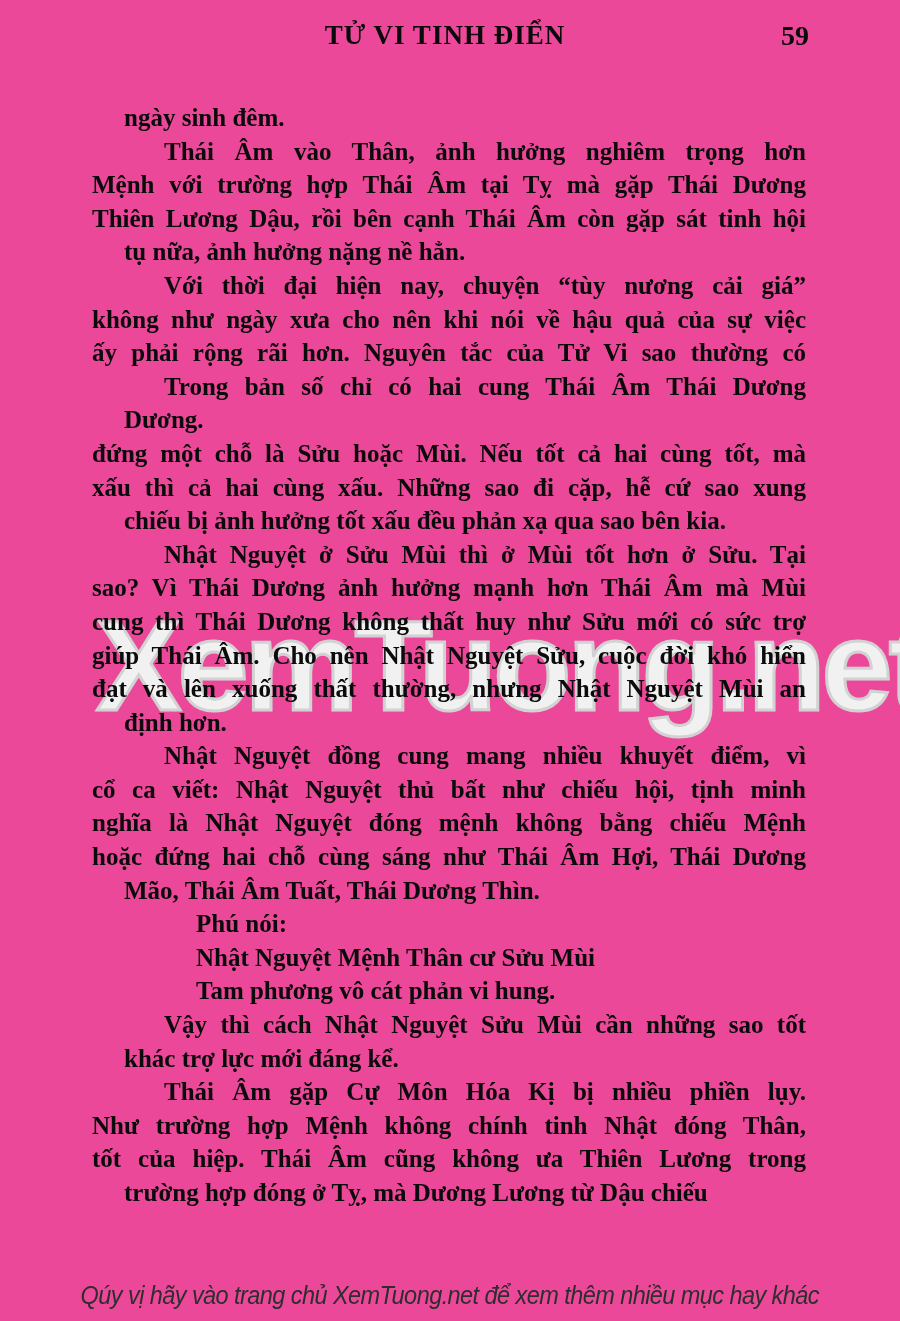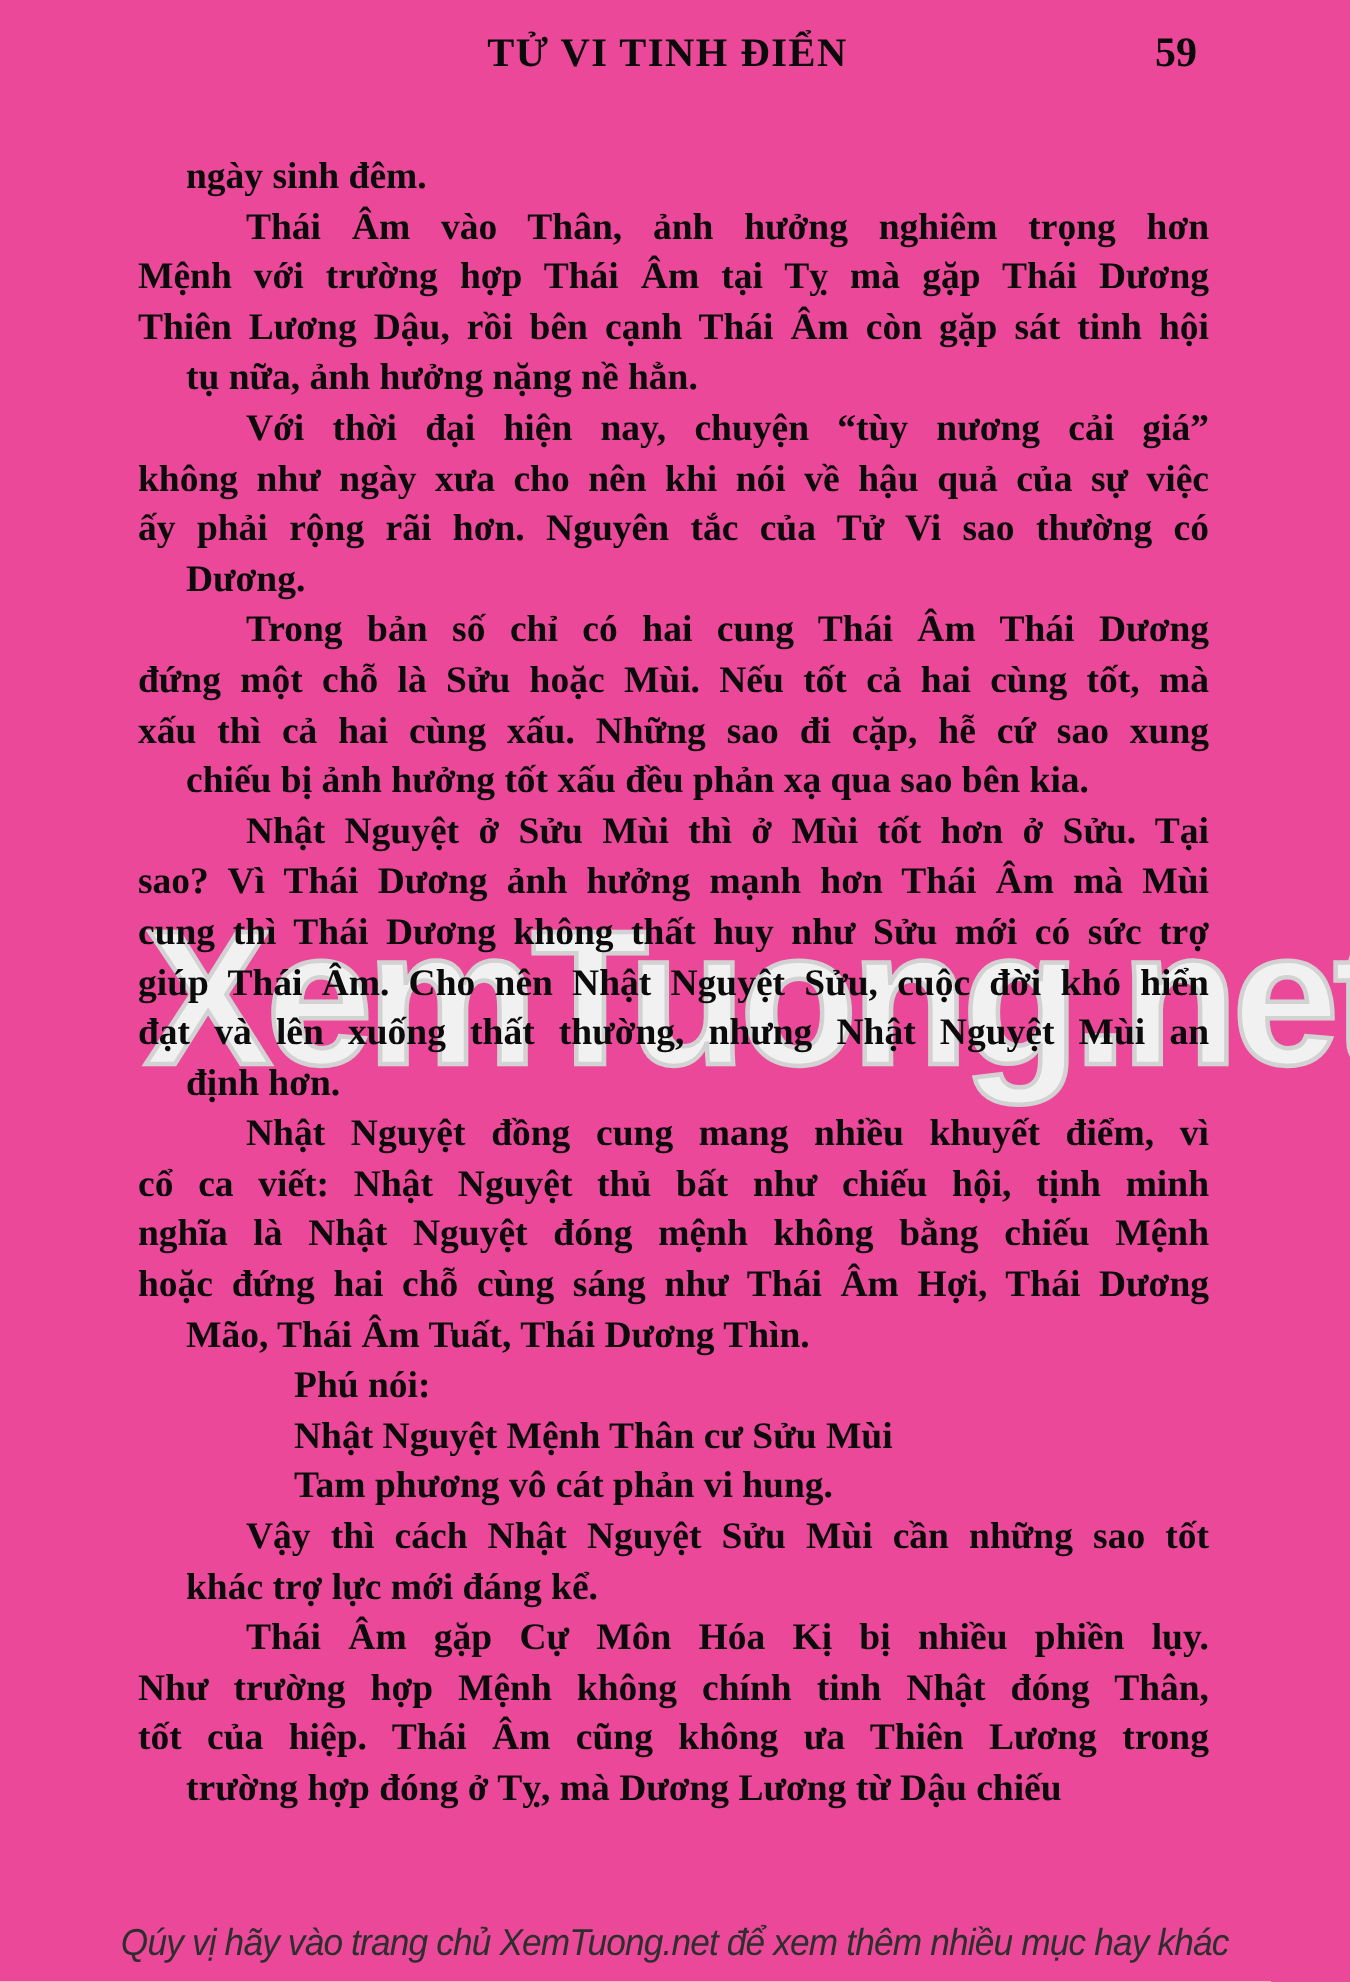--- a/index.html
+++ b/index.html
@@ -21,20 +21,21 @@
     font-size: 27px;
     letter-spacing: 1px;
     color: #0a0a0a;
     z-index: 3;
   }
   .page-number {
     position: absolute;
     top: 20px;
     left: 770px;
     width: 50px;
+    text-align: center;
     font-weight: 700;
     font-size: 28px;
     color: #0a0a0a;
     z-index: 3;
   }
   .watermark {
     position: absolute;
     top: 592px;
     left: 96px;
     width: 790px;
@@ -102,22 +103,22 @@
 
   <div class="body-text">
       <div class="line last">ngày sinh đêm.</div>
       <div class="line indent">Thái Âm vào Thân, ảnh hưởng nghiêm trọng hơn</div>
       <div class="line">Mệnh với trường hợp Thái Âm tại Tỵ mà gặp Thái Dương</div>
       <div class="line">Thiên Lương Dậu, rồi bên cạnh Thái Âm còn gặp sát tinh hội</div>
       <div class="line last">tụ nữa, ảnh hưởng nặng nề hẳn.</div>
       <div class="line indent">Với thời đại hiện nay, chuyện “tùy nương cải giá”</div>
       <div class="line">không như ngày xưa cho nên khi nói về hậu quả của sự việc</div>
       <div class="line">ấy phải rộng rãi hơn. Nguyên tắc của Tử Vi sao thường có</div>
+      <div class="line indent">Trong bản số chỉ có hai cung Thái Âm Thái Dương</div>
       <div class="line last">Dương.</div>
-      <div class="line indent">Trong bản số chỉ có hai cung Thái Âm Thái Dương</div>
       <div class="line">đứng một chỗ là Sửu hoặc Mùi. Nếu tốt cả hai cùng tốt, mà</div>
       <div class="line">xấu thì cả hai cùng xấu. Những sao đi cặp, hễ cứ sao xung</div>
       <div class="line last">chiếu bị ảnh hưởng tốt xấu đều phản xạ qua sao bên kia.</div>
       <div class="line indent">Nhật Nguyệt ở Sửu Mùi thì ở Mùi tốt hơn ở Sửu. Tại</div>
       <div class="line">sao? Vì Thái Dương ảnh hưởng mạnh hơn Thái Âm mà Mùi</div>
       <div class="line">cung thì Thái Dương không thất huy như Sửu mới có sức trợ</div>
       <div class="line">giúp Thái Âm. Cho nên Nhật Nguyệt Sửu, cuộc đời khó hiển</div>
       <div class="line">đạt và lên xuống thất thường, nhưng Nhật Nguyệt Mùi an</div>
       <div class="line last">định hơn.</div>
       <div class="line indent">Nhật Nguyệt đồng cung mang nhiều khuyết điểm, vì</div>

